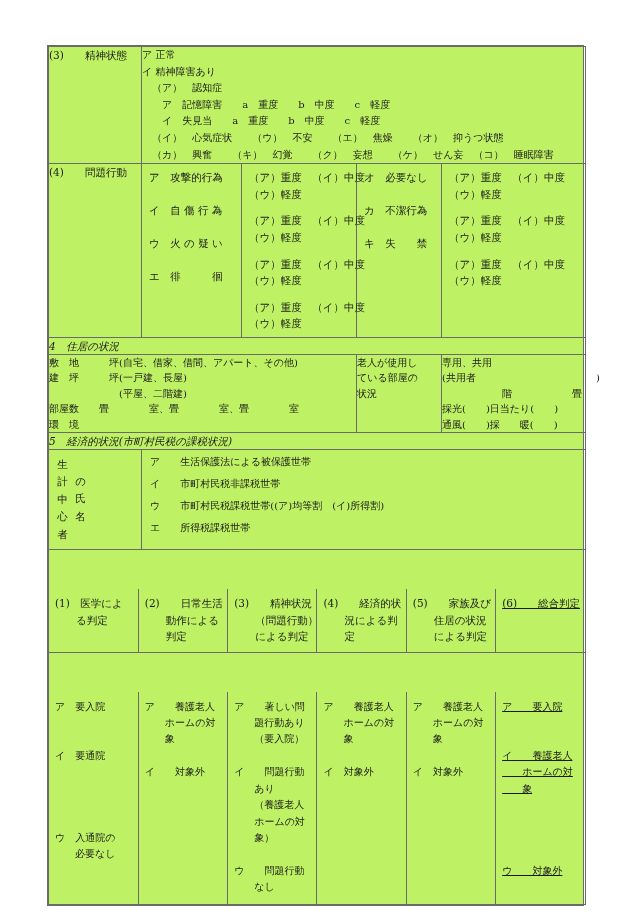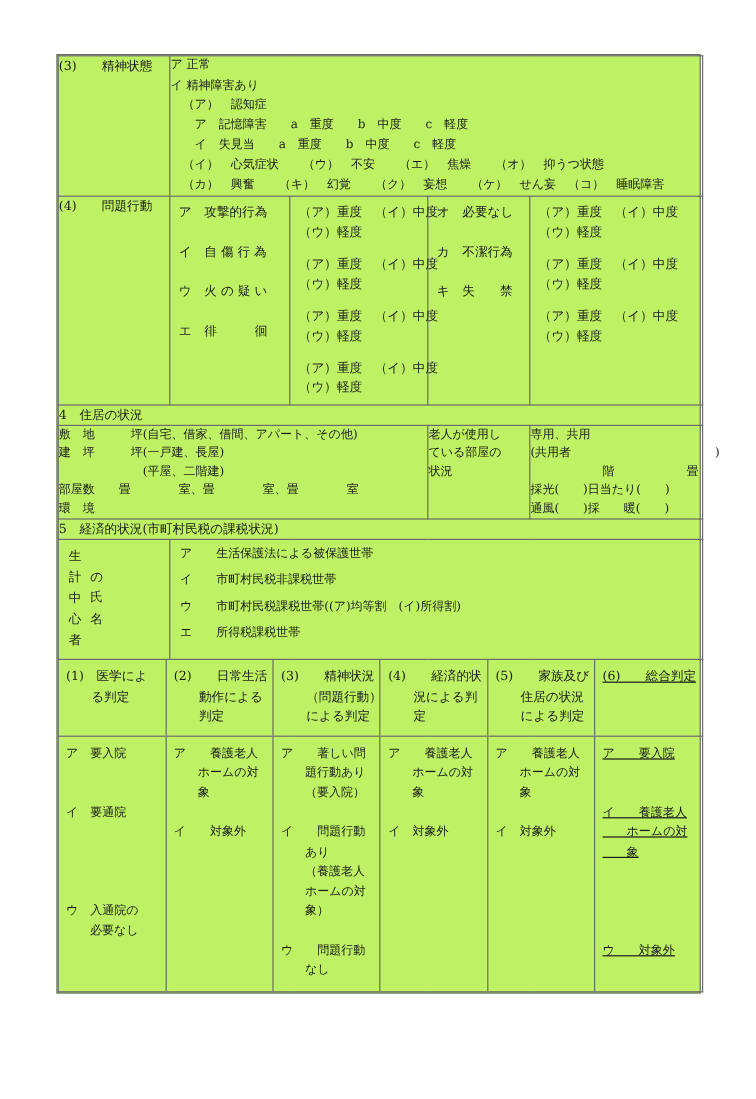--- a/index.html
+++ b/index.html
@@ -41,31 +41,33 @@
     font-size: 10px;
     line-height: 16.6px;
     white-space: pre;
   }
   .ln.tight { line-height: 15.4px; }
   .sec-head {
     font-size: 10.5px;
     line-height: 16px;
     padding: 6px 6px 6px 8px;
     white-space: pre;
+    font-style: italic;
   }
   .label-cell {
     font-size: 10.5px;
     line-height: 16.6px;
     padding: 6px 6px 6px 8px;
     white-space: pre;
   }
   .sub {
     border-collapse: collapse;
     width: 100%;
     table-layout: fixed;
+    margin-top: 39px;
   }
   .sub > tbody > tr > td {
     border: 0;
     border-right: 1px solid #6b6b6b;
     vertical-align: top;
     padding: 0;
   }
   .sub > tbody > tr > td.last { border-right: 0; text-decoration: underline; }
   .beh-item {
     font-size: 10.5px;

